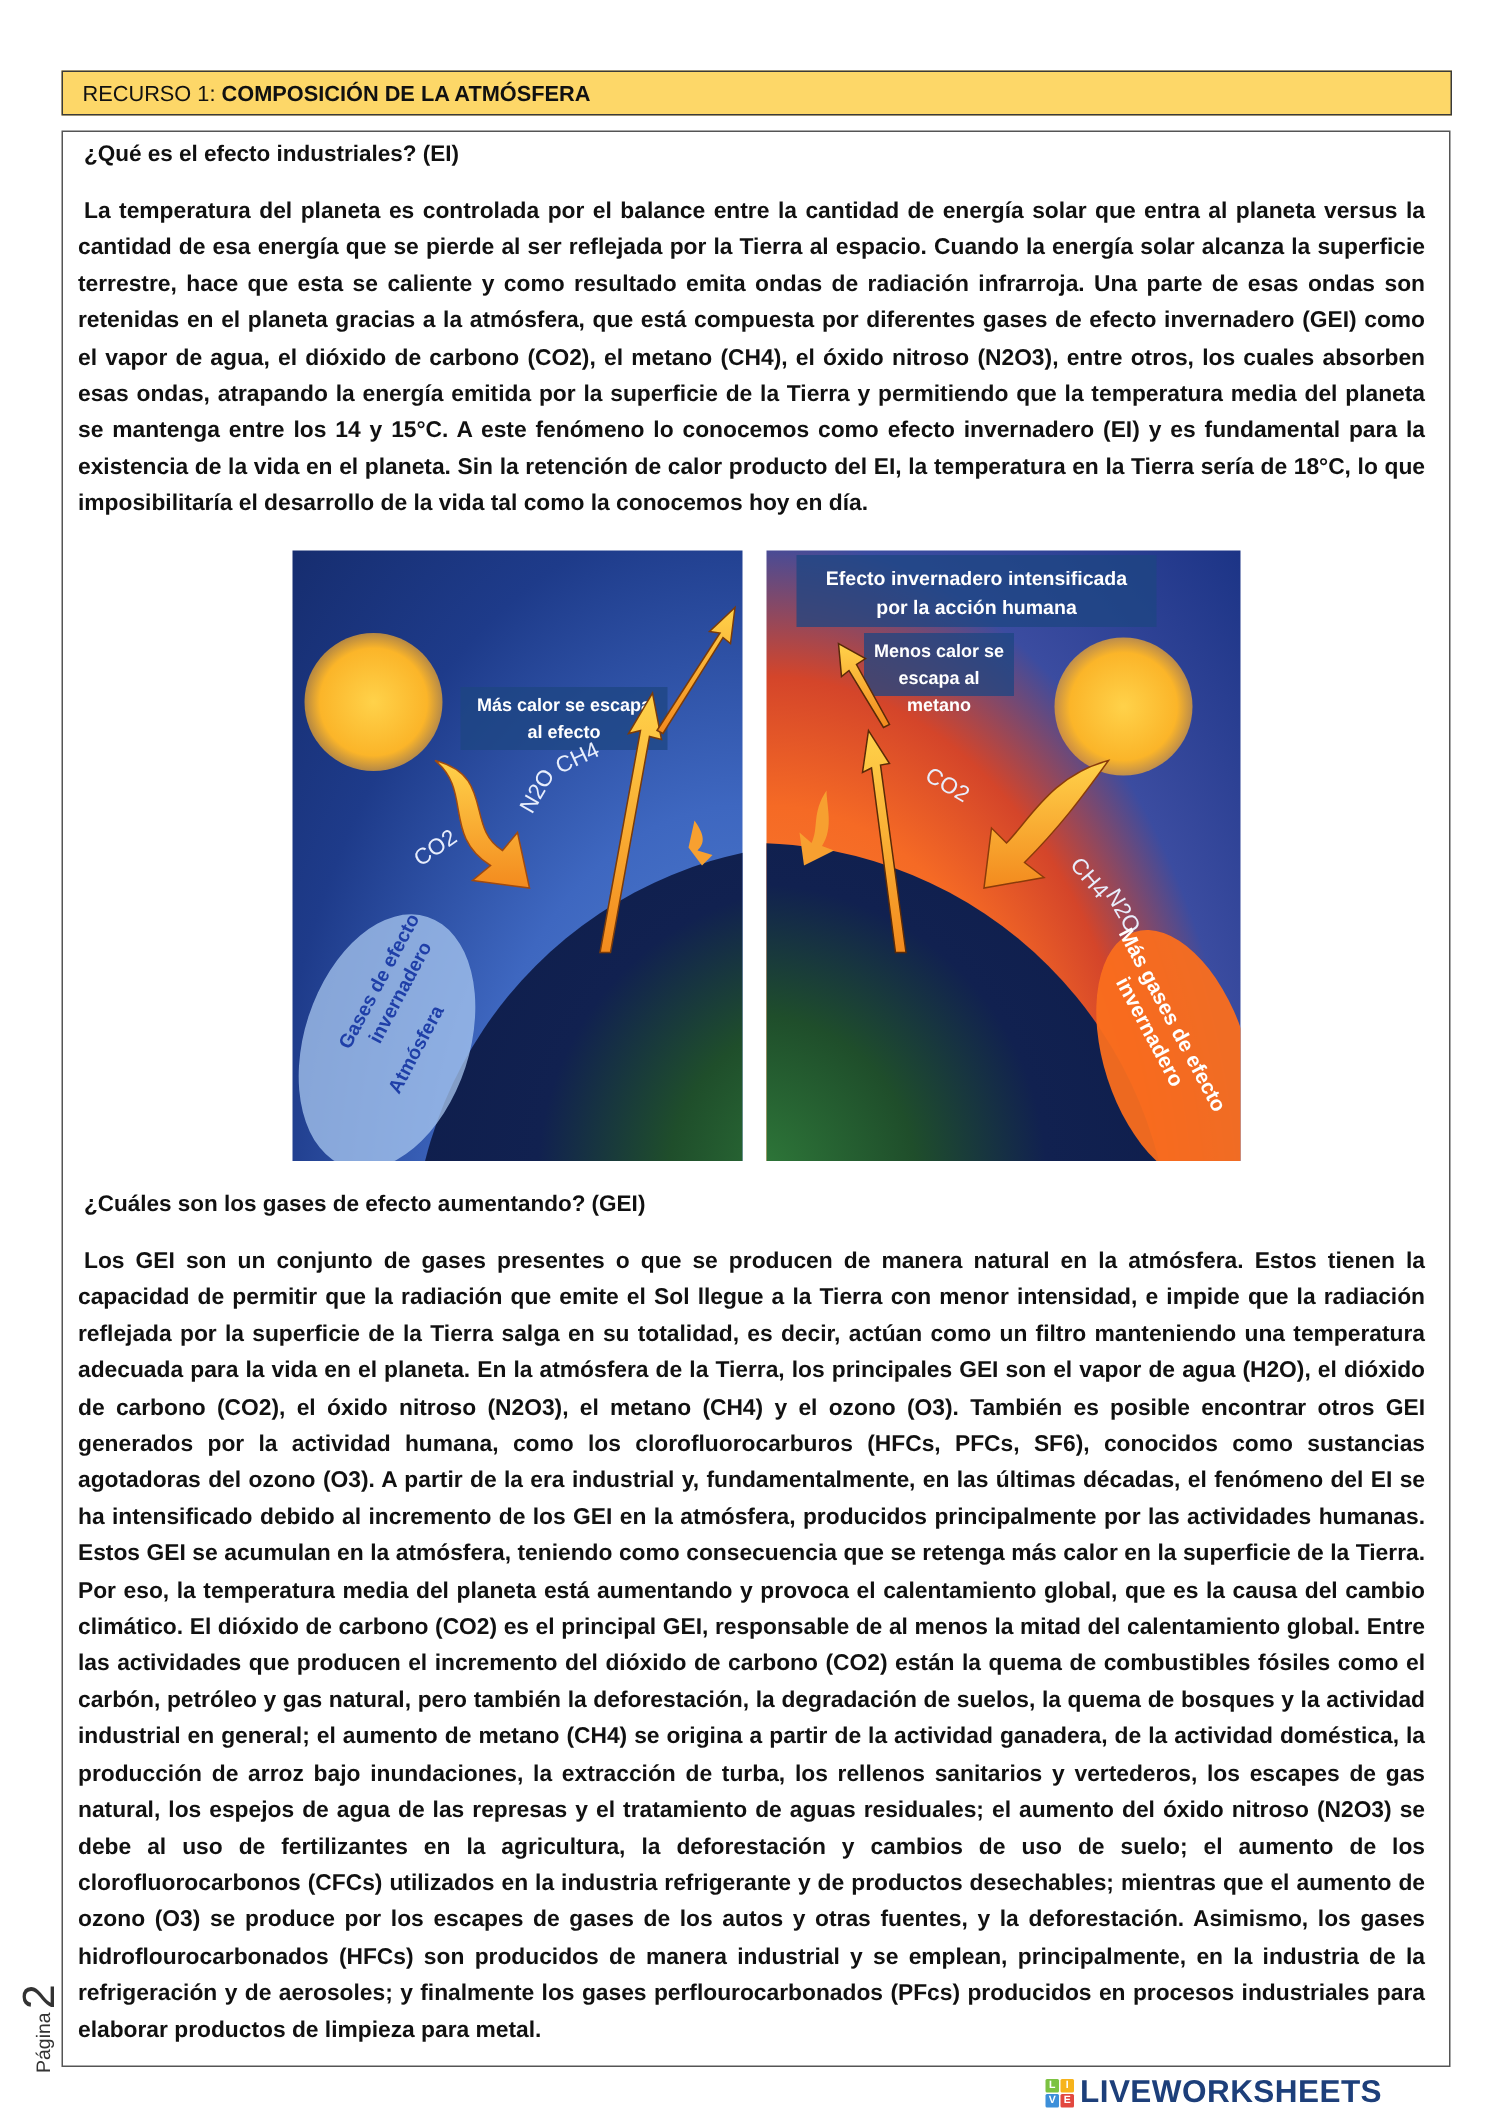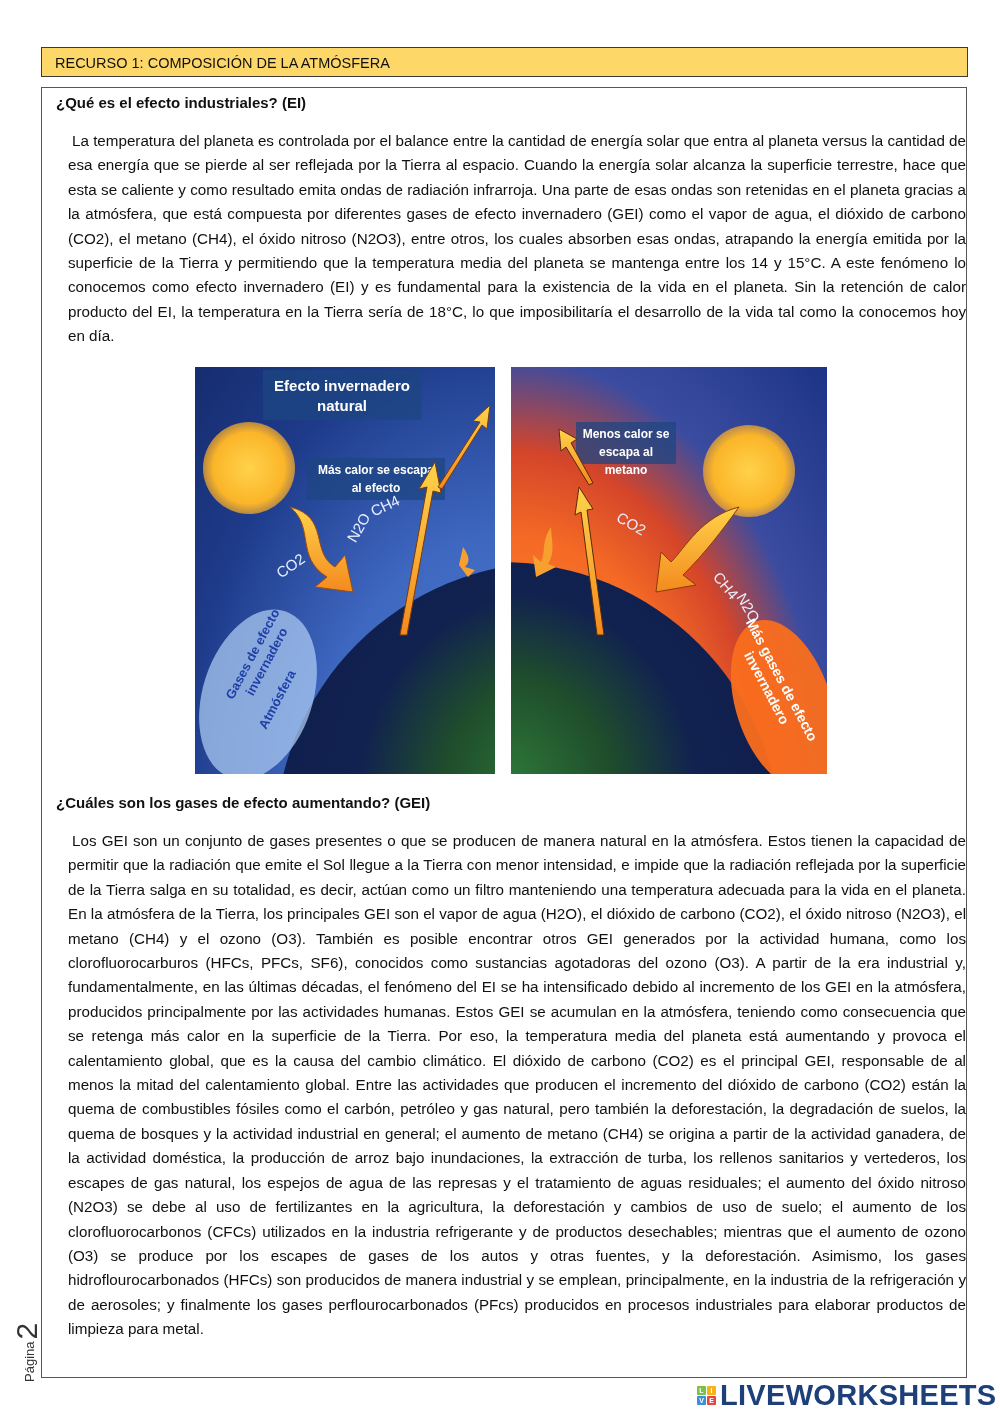--- a/index.html
+++ b/index.html
@@ -1,58 +1,54 @@
 <!DOCTYPE html>
 <html><head>
 <meta charset="utf-8">
 <style>
   html, body { margin:0; padding:0; background:#ffffff; }
   body { width:1000px; height:1413px; position:relative; overflow:hidden; font-family:"Liberation Sans", sans-serif; color:#111; }
   .header-bar { position:absolute; left:41px; top:47px; width:927px; height:30px; background:#fdd768; border:1px solid #3a3a3a; box-sizing:border-box; font-size:14.5px; line-height:30px; padding-left:13px; }
-  .header-bar b { font-weight:normal; }
+  .header-bar b { font-weight:bold; }
   .content-box { position:absolute; left:41px; top:87px; width:926px; height:1291px; border:1px solid #555; box-sizing:border-box; }
   .q-title { position:absolute; left:56px; font-weight:bold; font-size:15px; }
-  .para { position:absolute; left:68px; width:898px; font-size:15.2px; line-height:24.4px; text-align:justify; text-indent:4px; }
+  .para { position:absolute; left:52px; width:898px; font-size:15.2px; line-height:24.4px; text-align:justify; text-indent:4px;font-weight:bold; }
   .figure { position:absolute; left:195px; top:367px; width:632px; height:407px; }
   .panel { position:absolute; top:0; height:407px; overflow:hidden; }
   .panel-left { left:0; width:300px; background:radial-gradient(ellipse at 100% 115%, #5b8ed8 0%, #3e67c0 45%, #1e3b8a 75%, #162d6f 100%); }
   .panel-right { left:316px; width:316px; background:radial-gradient(ellipse at 0% 115%, #ff9a3a 0%, #f56a25 45%, #d4452a 58%, #3b4ca0 72%, #1c3486 100%); }
   .earth { position:absolute; width:560px; height:560px; border-radius:50%; background:radial-gradient(circle at 50% 40%, #2f7b3a 0%, #1f4e2b 25%, #112150 45%, #0c1a48 100%); }
   .sun { position:absolute; width:92px; height:92px; border-radius:50%; background:radial-gradient(circle, #ffd24a 0%, #fbb529 55%, rgba(251,170,40,0.6) 75%, rgba(251,170,40,0) 100%); }
   .label-box { position:absolute; background:rgba(30,70,130,0.75); color:#fff; font-weight:bold; text-align:center; }
   .gas { position:absolute; color:#e8eefc; font-size:15px; font-weight:normal; }
   .ellipse-left { position:absolute; left:8px; top:240px; width:110px; height:175px; border-radius:50%; background:rgba(170,200,240,0.75); transform:rotate(18deg); }
   .ellipse-right { position:absolute; left:225px; top:250px; width:95px; height:175px; border-radius:50%; background:rgba(250,110,30,0.95); transform:rotate(-18deg); }
   .page-num { position:absolute; left:6px; top:1292px; width:40px; height:90px; }
   .page-num .rot { position:absolute; left:0; top:0; transform-origin:left top; transform:translate(4px,90px) rotate(-90deg); white-space:nowrap; color:#333; }
   .page-num .lbl { font-size:13px; }
   .page-num .num { font-size:30px; margin-left:2px; vertical-align:-3px; }
   .logo { position:absolute; left:697px; top:1380px; height:30px; display:flex; align-items:center; }
   .logo-icon { display:grid; grid-template-columns:9px 9px; grid-template-rows:9px 9px; gap:1px; margin-right:4px; }
   .logo-icon span { display:block; font-size:7px; font-weight:bold; color:#fff; text-align:center; line-height:9px; border-radius:1px; }
-  .logo-text { font-size:29px; font-weight:bold; color:#1d3f7a; letter-spacing:0.3px; }
+  .logo-text { font-size:21px; font-weight:bold; color:#1d3f7a; letter-spacing:0.3px; }
 </style>
 </head>
 <body>
 
 <div class="header-bar"><span>RECURSO 1: </span><b>COMPOSICIÓN DE LA ATMÓSFERA</b></div>
 
 <div class="content-box"></div>
 
 <div class="q-title" style="top:94px;">¿Qué es el efecto industriales? (EI)</div>
 <div class="para" style="top:129px;">La temperatura del planeta es controlada por el balance entre la cantidad de energía solar que entra al planeta versus la cantidad de esa energía que se pierde al ser reflejada por la Tierra al espacio. Cuando la energía solar alcanza la superficie terrestre, hace que esta se caliente y como resultado emita ondas de radiación infrarroja. Una parte de esas ondas son retenidas en el planeta gracias a la atmósfera, que está compuesta por diferentes gases de efecto invernadero (GEI) como el vapor de agua, el dióxido de carbono (CO2), el metano (CH4), el óxido nitroso (N2O3), entre otros, los cuales absorben esas ondas, atrapando la energía emitida por la superficie de la Tierra y permitiendo que la temperatura media del planeta se mantenga entre los 14 y 15°C. A este fenómeno lo conocemos como efecto invernadero (EI) y es fundamental para la existencia de la vida en el planeta. Sin la retención de calor producto del EI, la temperatura en la Tierra sería de 18°C, lo que imposibilitaría el desarrollo de la vida tal como la conocemos hoy en día.</div>
 
 <div class="figure">
   <div class="panel panel-left">
     <div class="earth" style="left:80px; top:195px;"></div>
     <div class="sun" style="left:8px; top:55px;"></div>
-    <div class="label-box" style="left:68px; top:3px; width:158px; height:50px; font-size:15px; line-height:20px; padding-top:6px; box-sizing:border-box;">
-      <div>Efecto invernadero</div>
-      <div>natural</div>
-    </div>
     <div class="label-box" style="left:112px; top:55px; width:138px; height:42px; font-size:12px; line-height:18px; padding-top:3px; box-sizing:border-box;margin-top:36px;">
       <div>Más calor se escapa</div>
       <div>al efecto</div>
     </div>
     <svg style="position:absolute;left:0;top:0;" width="300" height="407">
       <defs>
           <linearGradient id="ag" x1="0" y1="0" x2="0" y2="1">
             <stop offset="0" stop-color="#ffd24a"></stop>
             <stop offset="1" stop-color="#f38a1e"></stop>
           </linearGradient>
@@ -69,20 +65,24 @@
     <div style="position:absolute; left:10px; top:275px; width:110px; color:#1f3fa8; font-weight:bold; font-size:13px; line-height:16px; transform:rotate(-62deg); text-align:center;">
       <div>Gases de efecto</div>
       <div>invernadero</div>
     </div>
     <div style="position:absolute; left:50px; top:325px; color:#1f3fa8; font-weight:bold; font-size:13px; transform:rotate(-62deg);">Atmósfera</div>
   </div>
 
   <div class="panel panel-right">
     <div class="earth" style="left:-290px; top:195px;"></div>
     <div class="sun" style="left:192px; top:58px;"></div>
+    <div class="label-box" style="left:20px; top:3px; width:240px; height:48px; font-size:13px; line-height:19px; padding-top:6px; box-sizing:border-box;">
+      <div>Efecto invernadero  intensificada</div>
+      <div>por la acción humana</div>
+    </div>
     <div class="label-box" style="left:65px; top:55px; width:100px; height:42px; font-size:12px; line-height:18px; padding-top:3px; box-sizing:border-box;">
       <div>Menos calor se</div>
       <div>escapa al metano</div>
     </div>
     <svg style="position:absolute;left:0;top:0;" width="316" height="407">
       <defs>
           <linearGradient id="ag2" x1="0" y1="0" x2="0" y2="1">
             <stop offset="0" stop-color="#ffd24a"></stop>
             <stop offset="1" stop-color="#f38a1e"></stop>
           </linearGradient>

